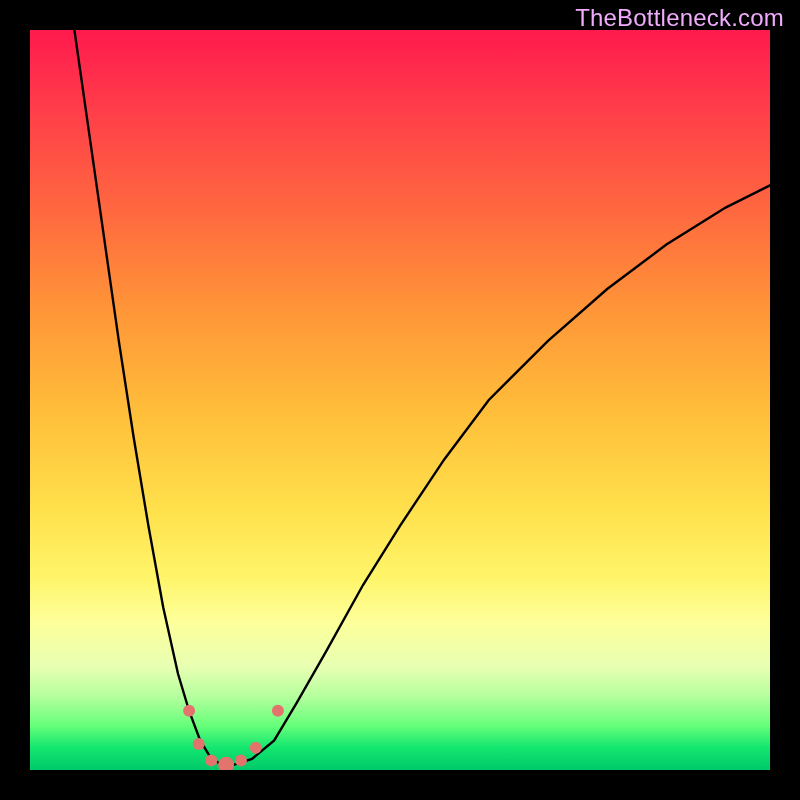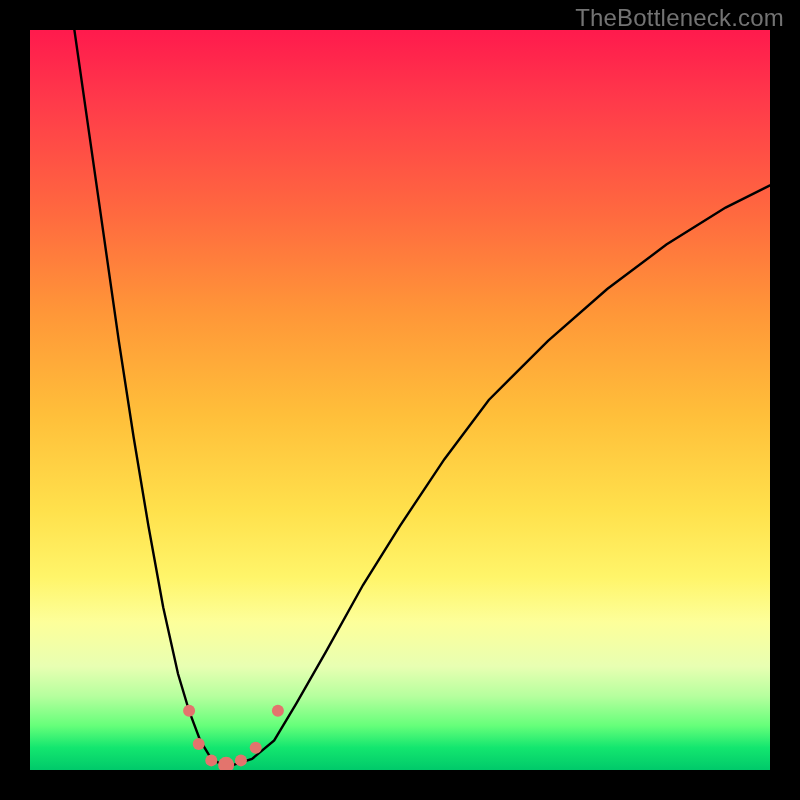--- a/index.html
+++ b/index.html
@@ -39,21 +39,21 @@
       #b6ff9e 90%,
       #66ff7a 94%,
       #13e66f 97%,
       #00c96a 100%
     );
   }
   .watermark {
     position: absolute;
     top: 4px;
     right: 16px;
-    color: #737373;
+    color: #f0abfc;
     font-size: 24px;
     letter-spacing: 0.2px;
     font-weight: 500;
     z-index: 5;
     user-select: none;
   }
   svg.curve {
     position: absolute;
     left: 0;
     top: 0;

